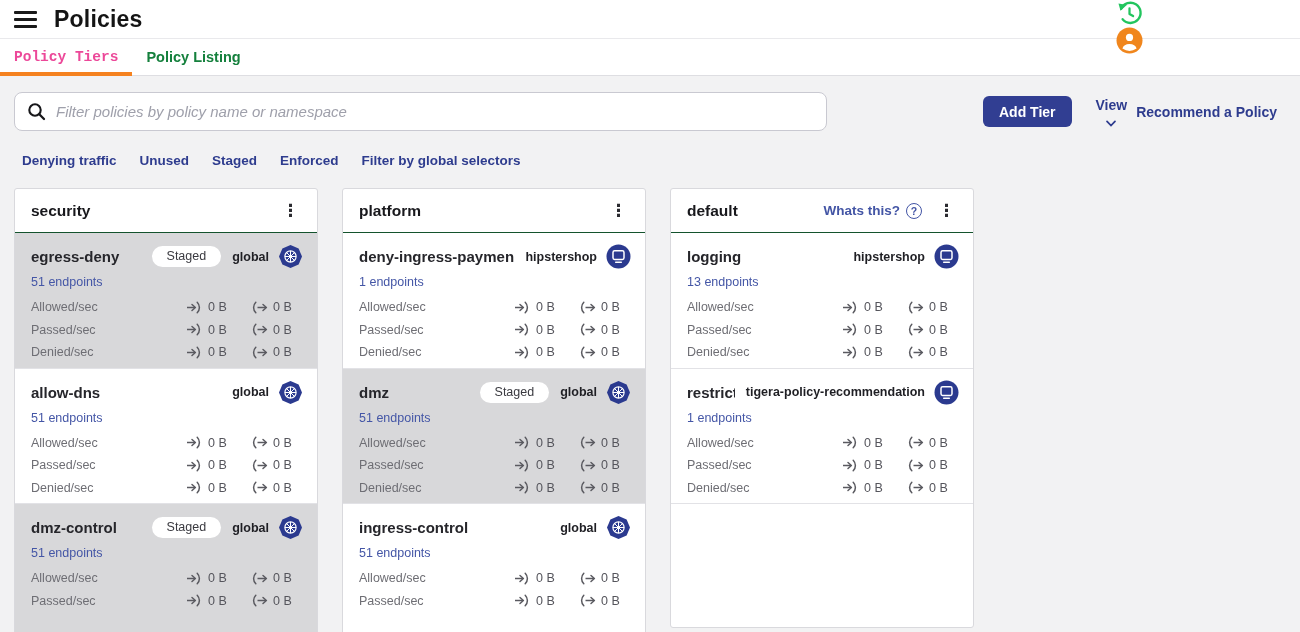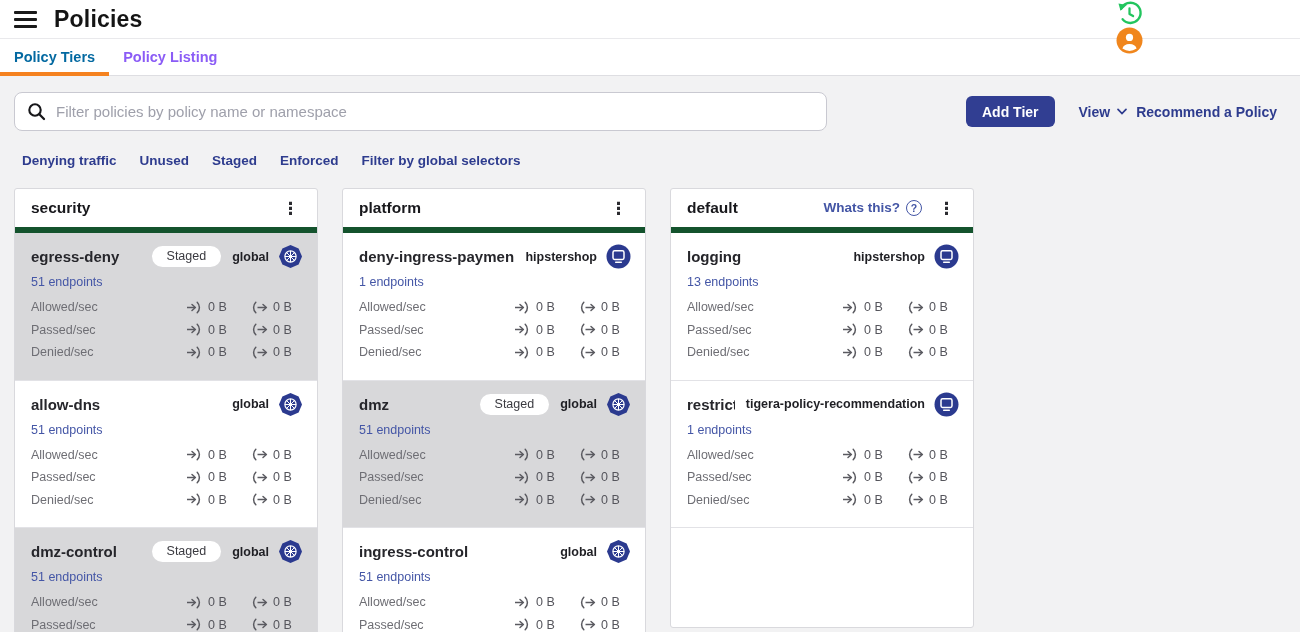--- a/index.html
+++ b/index.html
@@ -17,61 +17,62 @@
   }
   .hamburger { width: 23px; height: 17px; display: flex; flex-direction: column; justify-content: space-between; cursor: pointer; }
   .hamburger span { height: 3px; background: #1a1a1a; border-radius: 1px; }
   .app-title { font-size: 23px; font-weight: 700; color: #141414; margin-left: 17px; letter-spacing: .2px; }
   .topbar-right { margin-left: auto; display: flex; align-items: flex-start; flex-direction: column; }
   .cluster-select { display: flex; align-items: center; gap: 9px; font-size: 14.5px; color: #222; cursor: pointer; }
   .icon-btn { margin-left: 26px; display: flex; align-items: center; cursor: pointer; }
 
   
   .tabbar { height: 37px; background: #fff; border-bottom: 1px solid #dedee2; display: flex; }
-  .tab { position: relative; padding: 0 14px; display: flex; align-items: center; font-size: 14.5px; font-weight: 700; color: #8b5cf6; cursor: pointer; }
-  .tab.active { color: #0369a1; }
+  .tab { position: relative; padding: 0 14px; display: flex; align-items: center; font-size: 14.5px; font-weight: 700; color: #15803d; cursor: pointer; }
+  .tab.active { color: #ec4899; font-family: Liberation Mono, monospace; }
   .tab.active::after { content: ""; position: absolute; left: 0; right: 0; bottom: -1px; height: 4px; background: #F5821F; }
 
   
   .content { padding: 16px 23px 0 14px; }
 
   .toolbar { display: flex; align-items: center; }
   .search-box {
     flex: 0 0 813px; height: 39px; background: #fff; border: 1px solid #c9c9d1; border-radius: 8px;
     display: flex; align-items: center; padding: 0 12px; gap: 10px;
   }
   .search-box input {
     border: none; outline: none; flex: 1; font-size: 15px; color: #333; background: transparent;
     font-family: "Liberation Sans", sans-serif;
+    font-style: italic;
   }
   .search-box input::placeholder { color: #9fa0ab; }
   .toolbar-actions { margin-left: auto; display: flex; align-items: center; }
   .btn-primary {
     background: #313E92; color: #fff; border: none; border-radius: 6px; height: 31px; padding: 0 16px;
     font-size: 14px; font-weight: 600; cursor: pointer; font-family: "Liberation Sans", sans-serif;
   }
-  .link-btn { color: #2E3C8E; font-size: 14px; font-weight: 600; cursor: pointer; display: flex; align-items: center; gap: 7px; background: none; border: none; font-family: "Liberation Sans", sans-serif; }
+  .link-btn { color: #2E3C8E; font-size: 14px; font-weight: 600; cursor: pointer; display: flex; align-items: center; gap: 7px; background: none; border: none; font-family: "Liberation Sans", sans-serif; flex-direction: column; }
   .view-btn { margin-left: 24px; }
   .export-highlight { margin-left: 9px; border: 3px solid #F3A81E; padding: 9px 18px; display: flex; align-items: center; background: transparent; }
   .recommend-btn { margin-left: 9px; }
 
   .filterbar { margin-top: 22px; padding-left: 8px; display: flex; gap: 23px; }
   .filter-link { color: #2E3C8E; font-size: 13.5px; font-weight: 600; cursor: pointer; }
 
   
   .columns { margin-top: 20px; display: flex; gap: 24px; align-items: flex-start; }
   .tier-col { width: 304px; min-height: 440px; background: #fff; border: 1px solid #d9d9dd; border-radius: 3px; overflow: hidden; }
-  .tier-head { height: 44px; display: flex; align-items: center; padding: 0 12px 0 16px; border-bottom: 6px solid #14532d; gap: 27px; }
+  .tier-head { height: 44px; display: flex; align-items: center; padding: 0 12px 0 16px; border-bottom: 1px solid #14532d; gap: 27px; }
   .tier-name { font-size: 15.5px; font-weight: 700; color: #18181c; }
   .tier-head-right { margin-left: auto; display: flex; align-items: center; gap: 10px; }
   .help-link { display: flex; align-items: flex-start; gap: 6px; color: #4355A5; font-size: 13.5px; font-weight: 600; cursor: pointer; }
   .q-circle { width: 16px; height: 16px; border: 1.5px solid #4355A5; border-radius: 50%; font-size: 10.5px; font-weight: 700; display: flex; align-items: center; justify-content: center; }
   .kebab { font-size: 17px; font-weight: 700; color: #2b2b30; padding: 2px 6px; cursor: pointer; line-height: 1; }
 
-  .policy-card { padding: 11px 14px 16px 16px; border-bottom: 1px solid #e2e2e6; background: #fff; cursor: pointer; }
+  .policy-card { padding: 11px 14px 4px 16px; border-bottom: 1px solid #e2e2e6; background: #fff; cursor: pointer; }
   .policy-card.shaded { background: #d8d8da; }
   .card-title-row { display: flex; align-items: center; min-height: 24px; }
   .policy-name { font-size: 15px; font-weight: 600; color: #26262b; flex: 1; min-width: 0; white-space: nowrap; overflow: hidden; }
   .staged-pill { background: #fff; border-radius: 13px; padding: 3px 15px 4px; font-size: 12.5px; color: #3a3a40; margin-left: 8px; }
   .policy-scope { margin-left: 11px; font-size: 12.5px; font-weight: 600; color: #1f1f24; white-space: nowrap; }
   .scope-icon { margin-left: 9px; display: flex; }
   .endpoints { display: inline-block; margin: 6px 0 7px; font-size: 12.5px; color: #4456A6; cursor: pointer; }
   .metric-row { display: flex; align-items: center; height: 22.5px; }
   .metric-label { font-size: 12.5px; color: #6e6e74; }
   .metric-vals { margin-left: auto; display: flex; align-items: center; gap: 13px; }

